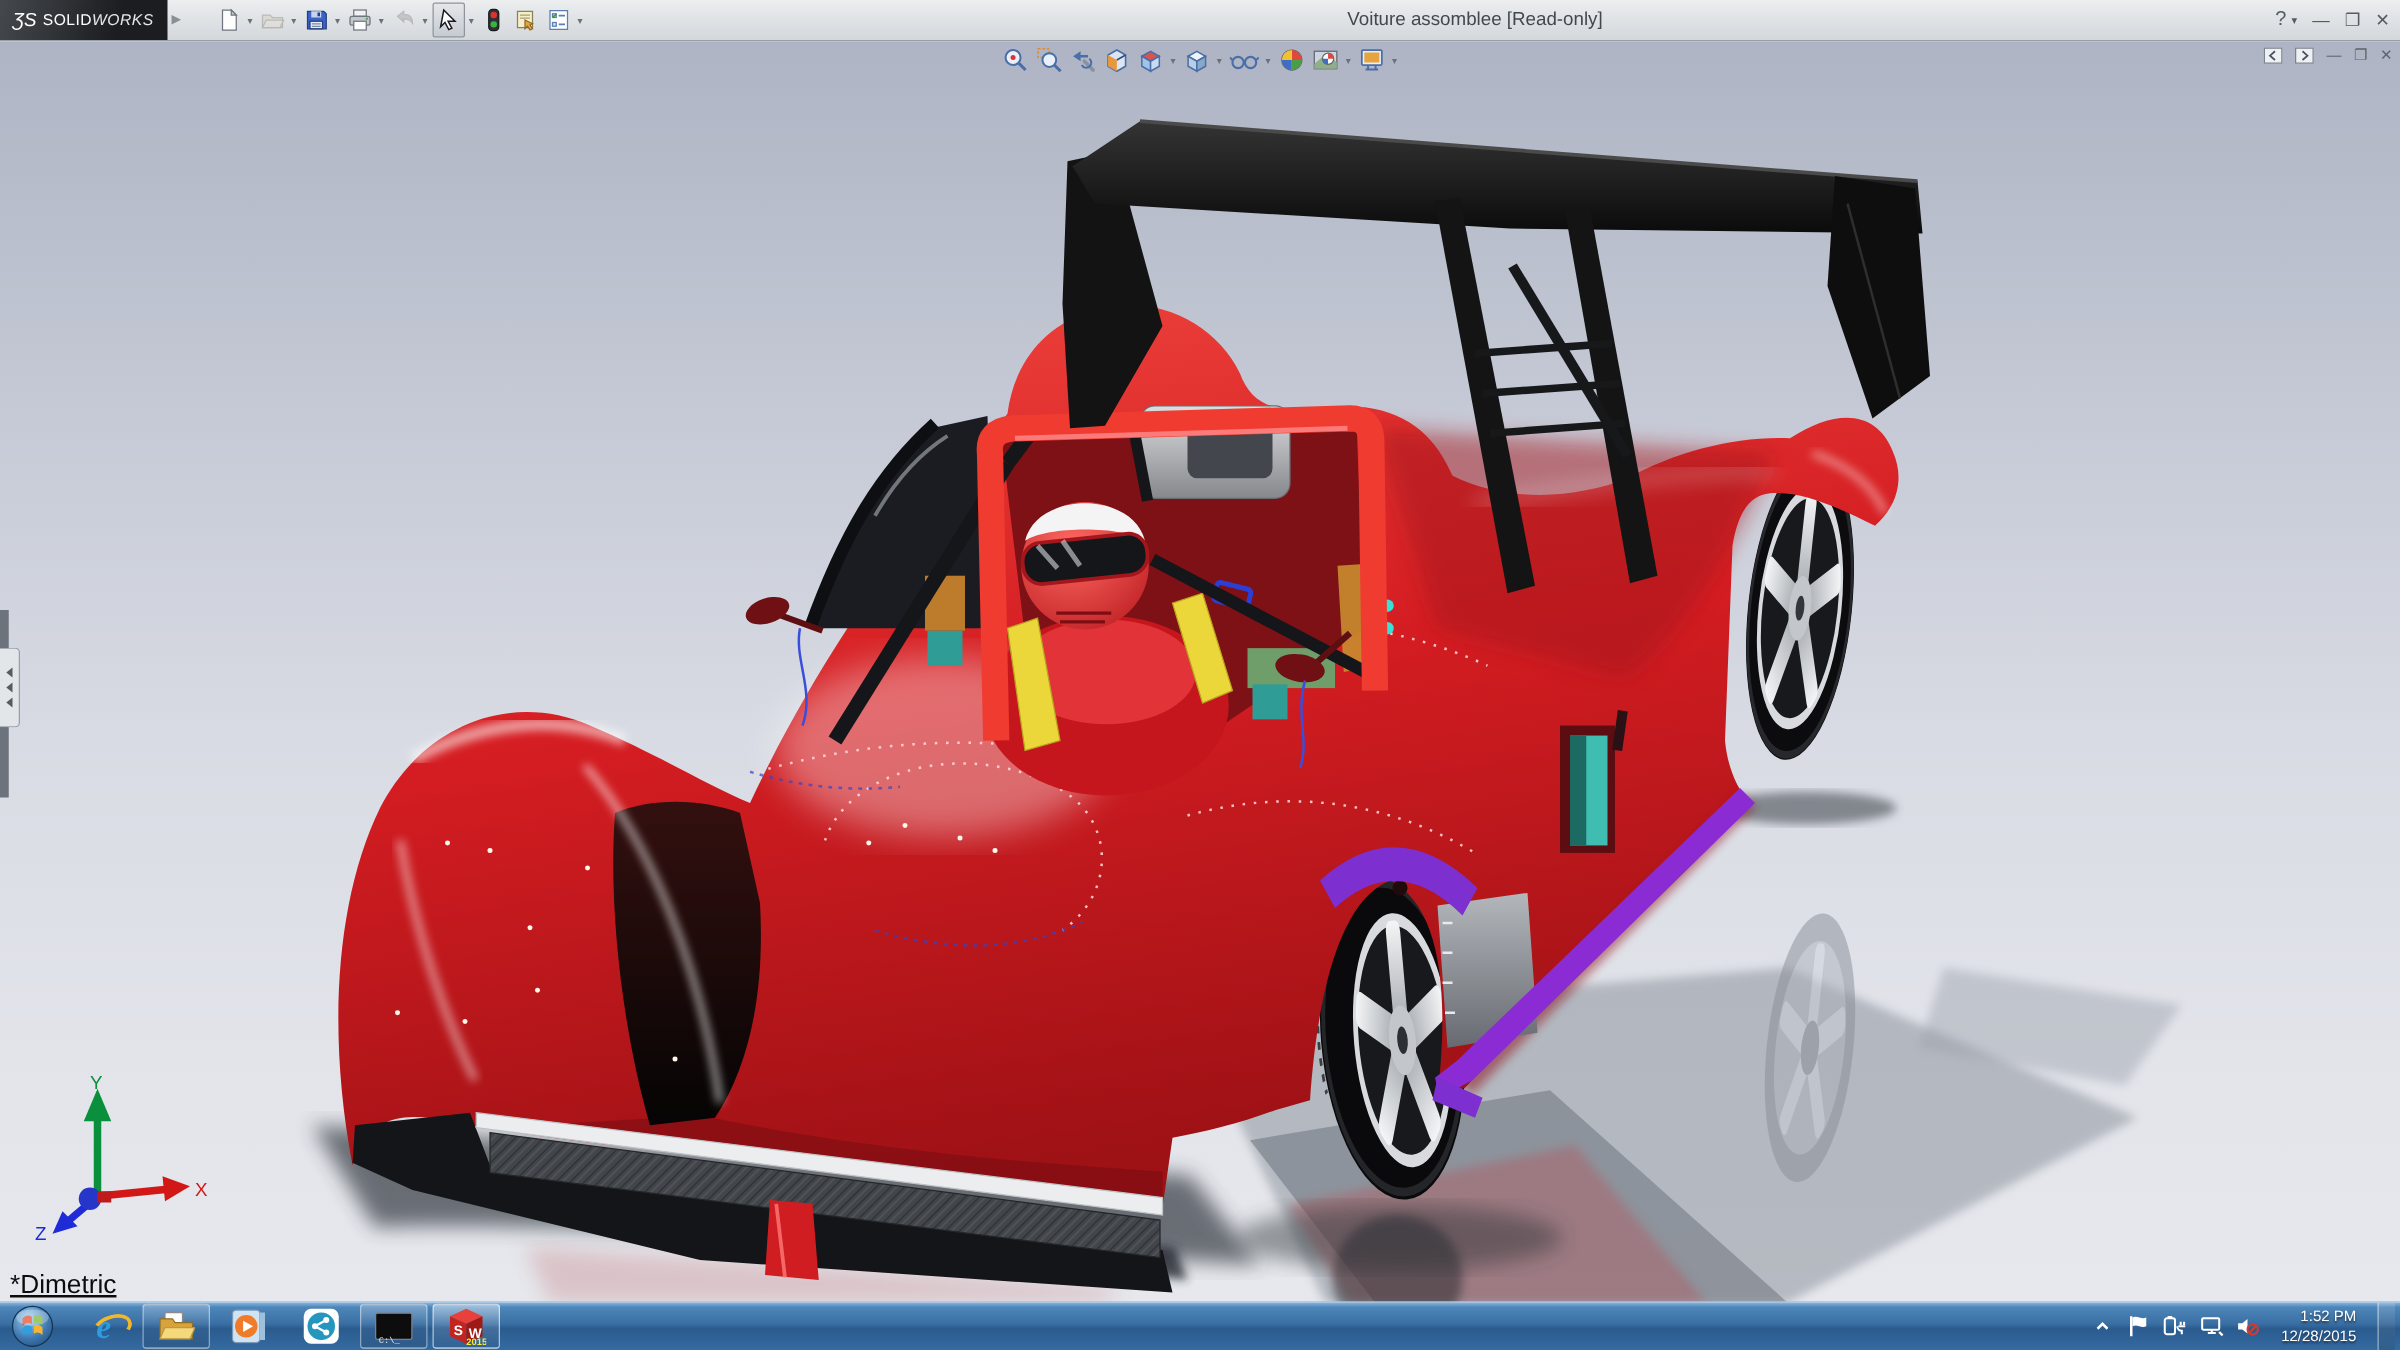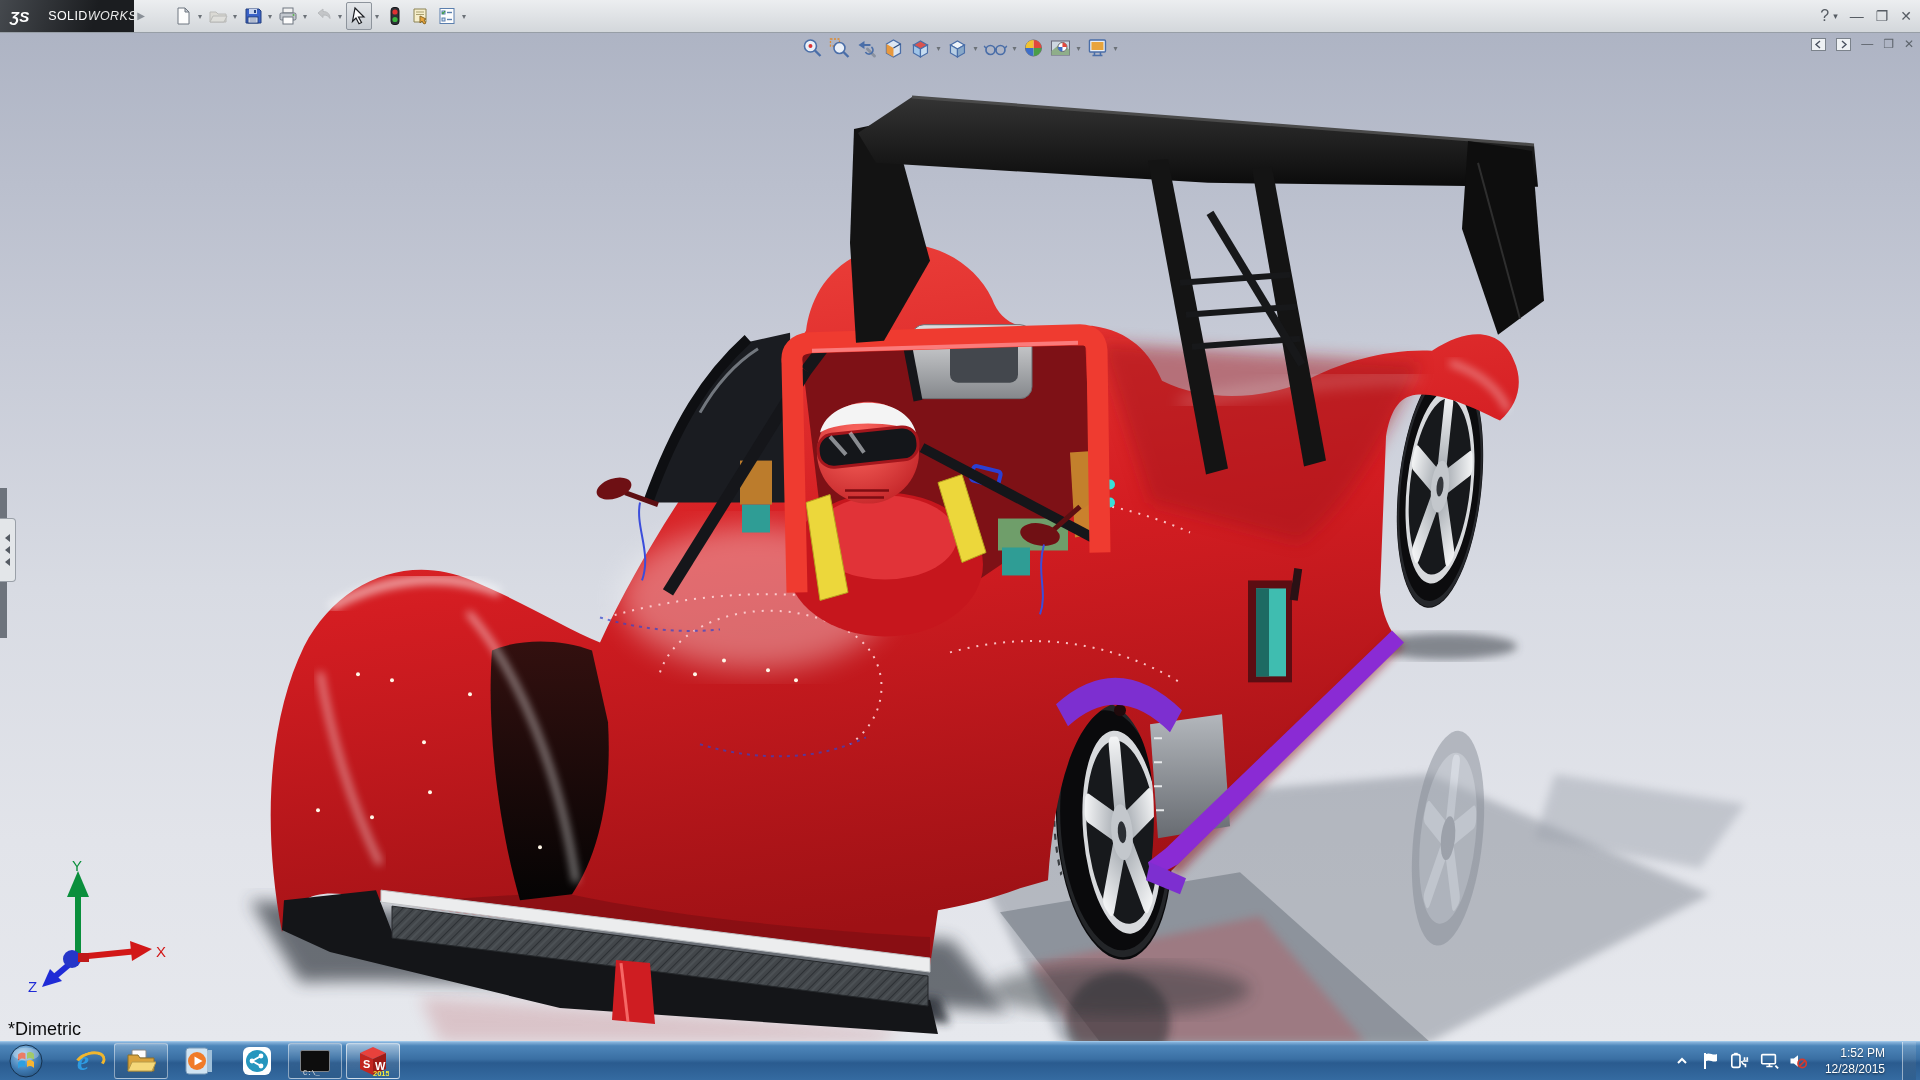--- a/index.html
+++ b/index.html
@@ -3,21 +3,21 @@
 <meta charset="utf-8">
 <style>
   html,body{margin:0;padding:0;width:1920px;height:1080px;overflow:hidden;
     font-family:"Liberation Sans",sans-serif;background:#dfe2e9;position:relative;}
   
   .titlebar{position:absolute;top:0;left:0;right:0;height:32px;
     background:linear-gradient(#eceef0,#d3d7db);border-bottom:1px solid #979ea6;z-index:40;}
   .logo-block{position:absolute;left:0;top:0;height:32px;width:134px;
     background:linear-gradient(105deg,#45494e,#1b1d20 70%);color:#fff;display:flex;
     align-items:center;padding-left:10px;box-sizing:border-box;}
-  .logo-mark{font-style:italic;font-weight:bold;font-size:15px;margin-right:19px;}
+  .logo-mark{font-style:italic;font-weight:normal;font-size:15px;margin-right:5px;}
   .logo-bold{font-weight:normal;font-size:12.5px;letter-spacing:.4px;}
   .logo-light{font-weight:normal;font-size:12.5px;letter-spacing:.4px;color:#e8e8e8;font-style:italic;}
   .logo-flyout{position:absolute;left:134px;top:6px;width:14px;height:20px;color:#8a9097;
     font-size:10px;line-height:20px;text-align:center;cursor:pointer;}
   .main-toolbar{position:absolute;left:170px;top:0;height:32px;display:flex;align-items:center;}
   .tb-btn{display:flex;align-items:center;height:26px;padding:0 2px;border-radius:2px;margin:0 1px;}
   .tb-btn.disabled{opacity:.38;filter:grayscale(.8);}
   .tb-btn.pressed{background:linear-gradient(#e4e7ea,#c6cbd1);border:1px solid #8d949c;}
   .caret{font-size:8px;color:#6b7177;margin:0 3px 0 2px;}
   .win-title{position:absolute;left:560px;right:120px;top:0;height:32px;line-height:32px;
@@ -33,21 +33,21 @@
     display:flex;align-items:center;gap:1px;z-index:10;}
   .hu-btn{display:flex;align-items:center;padding:1px 2px;border-radius:2px;}
   .docctl{position:absolute;top:4px;right:6px;display:flex;align-items:center;gap:10px;
     color:#5d646c;font-size:12px;z-index:10;}
   .side-strip{position:absolute;left:0;top:455px;width:7px;height:150px;background:#6d737c;z-index:9;}
   .side-tab{position:absolute;left:0;top:485px;width:15px;height:62px;background:#e3e6e9;
     border:1px solid #9aa0a8;border-left:none;border-radius:0 4px 4px 0;z-index:10;
     display:flex;flex-direction:column;align-items:center;justify-content:center;gap:4px;}
   .side-tab i{width:0;height:0;border-top:4px solid transparent;border-bottom:4px solid transparent;
     border-right:5px solid #555b63;}
-  .view-label{position:absolute;left:8px;bottom:2px;font-size:18px;color:#0c0c0c;z-index:8;}
+  .view-label{position:absolute;left:8px;bottom:2px;font-size:21px;color:#0c0c0c;z-index:8;text-decoration:underline;}
   .triad{position:absolute;left:22px;bottom:48px;z-index:8;}
   
   .taskbar{position:absolute;bottom:0;left:0;right:0;height:38px;z-index:50;
     background:linear-gradient(#8ab5dd 0%,#4d86ba 10%,#3a6fa3 45%,#2a5b8f 55%,#356ba1 100%);
     border-top:1px solid #9dc6e8;display:flex;align-items:center;}
   .tb-apps{display:flex;align-items:center;height:100%;}
   .start-orb{width:40px;height:36px;display:flex;align-items:center;justify-content:center;margin:0 8px 0 6px;}
   .app-btn{width:54px;height:36px;margin:1px 2px;display:flex;align-items:center;justify-content:center;
     border-radius:3px;box-sizing:border-box;}
   .app-btn.open{border:1px solid rgba(255,255,255,.45);
@@ -147,20 +147,21 @@
         <rect x="5" y="5" width="3" height="3" fill="#cfe0f2" stroke="#5b7fae"></rect>
         <rect x="5" y="12" width="3" height="3" fill="#cfe0f2" stroke="#5b7fae"></rect>
         <line x1="10" y1="6.5" x2="15" y2="6.5" stroke="#5b7fae" stroke-width="1.4"></line>
         <line x1="10" y1="13.5" x2="15" y2="13.5" stroke="#5b7fae" stroke-width="1.4"></line>
         <path d="M5,6.5 l1,1 l2,-2.5" stroke="#3a9a3c" fill="none" stroke-width="1.2"></path>
       </svg>
     </div>
       <span class="caret">▾</span>
   </div>
 
+  <div class="win-title">Voiture assomblee [Read-only]</div>
 
   <div class="winctl">
     <span style="font-size:16px;">?</span>
     <span class="small" style="margin-left:-8px;">▾</span>
     <span>—</span>
     <span>❐</span>
     <span>✕</span>
   </div>
 </div>
 

